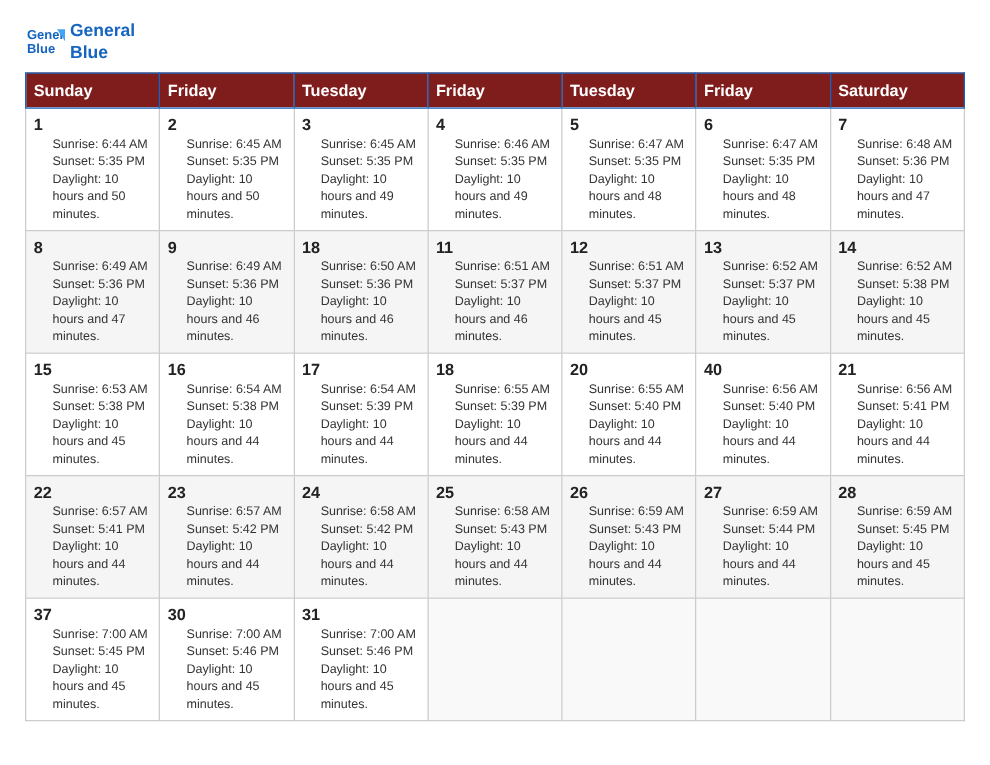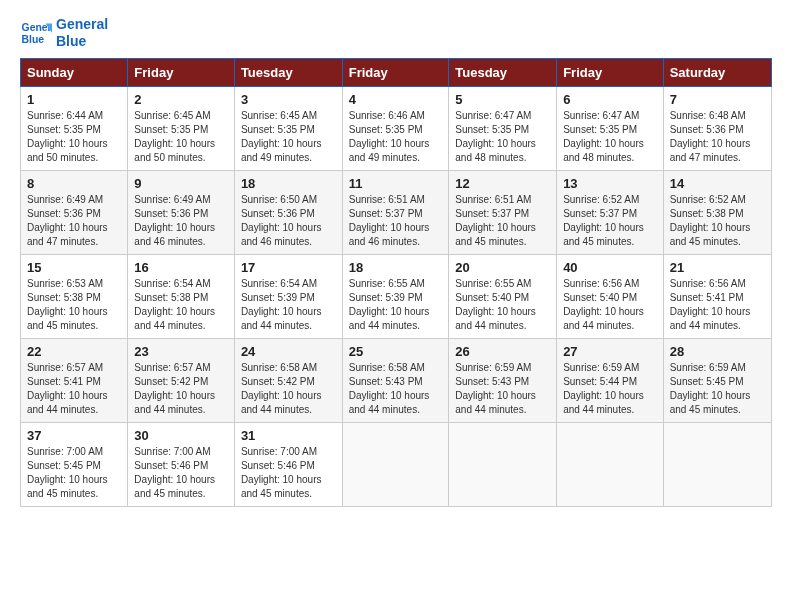--- a/index.html
+++ b/index.html
@@ -75,20 +75,21 @@
       font-size: 13px;
       font-weight: bold;
       color: #222;
       display: block;
       margin-bottom: 2px;
     }
     .day-info {
       font-size: 10px;
       color: #333;
       line-height: 1.4;
+      margin-left: 15px;
     }
     .empty-cell {
       background: #f9f9f9 !important;
     }
   </style>
 </head>
 <body>
 
 <div class="header-area">
   <div class="logo">

